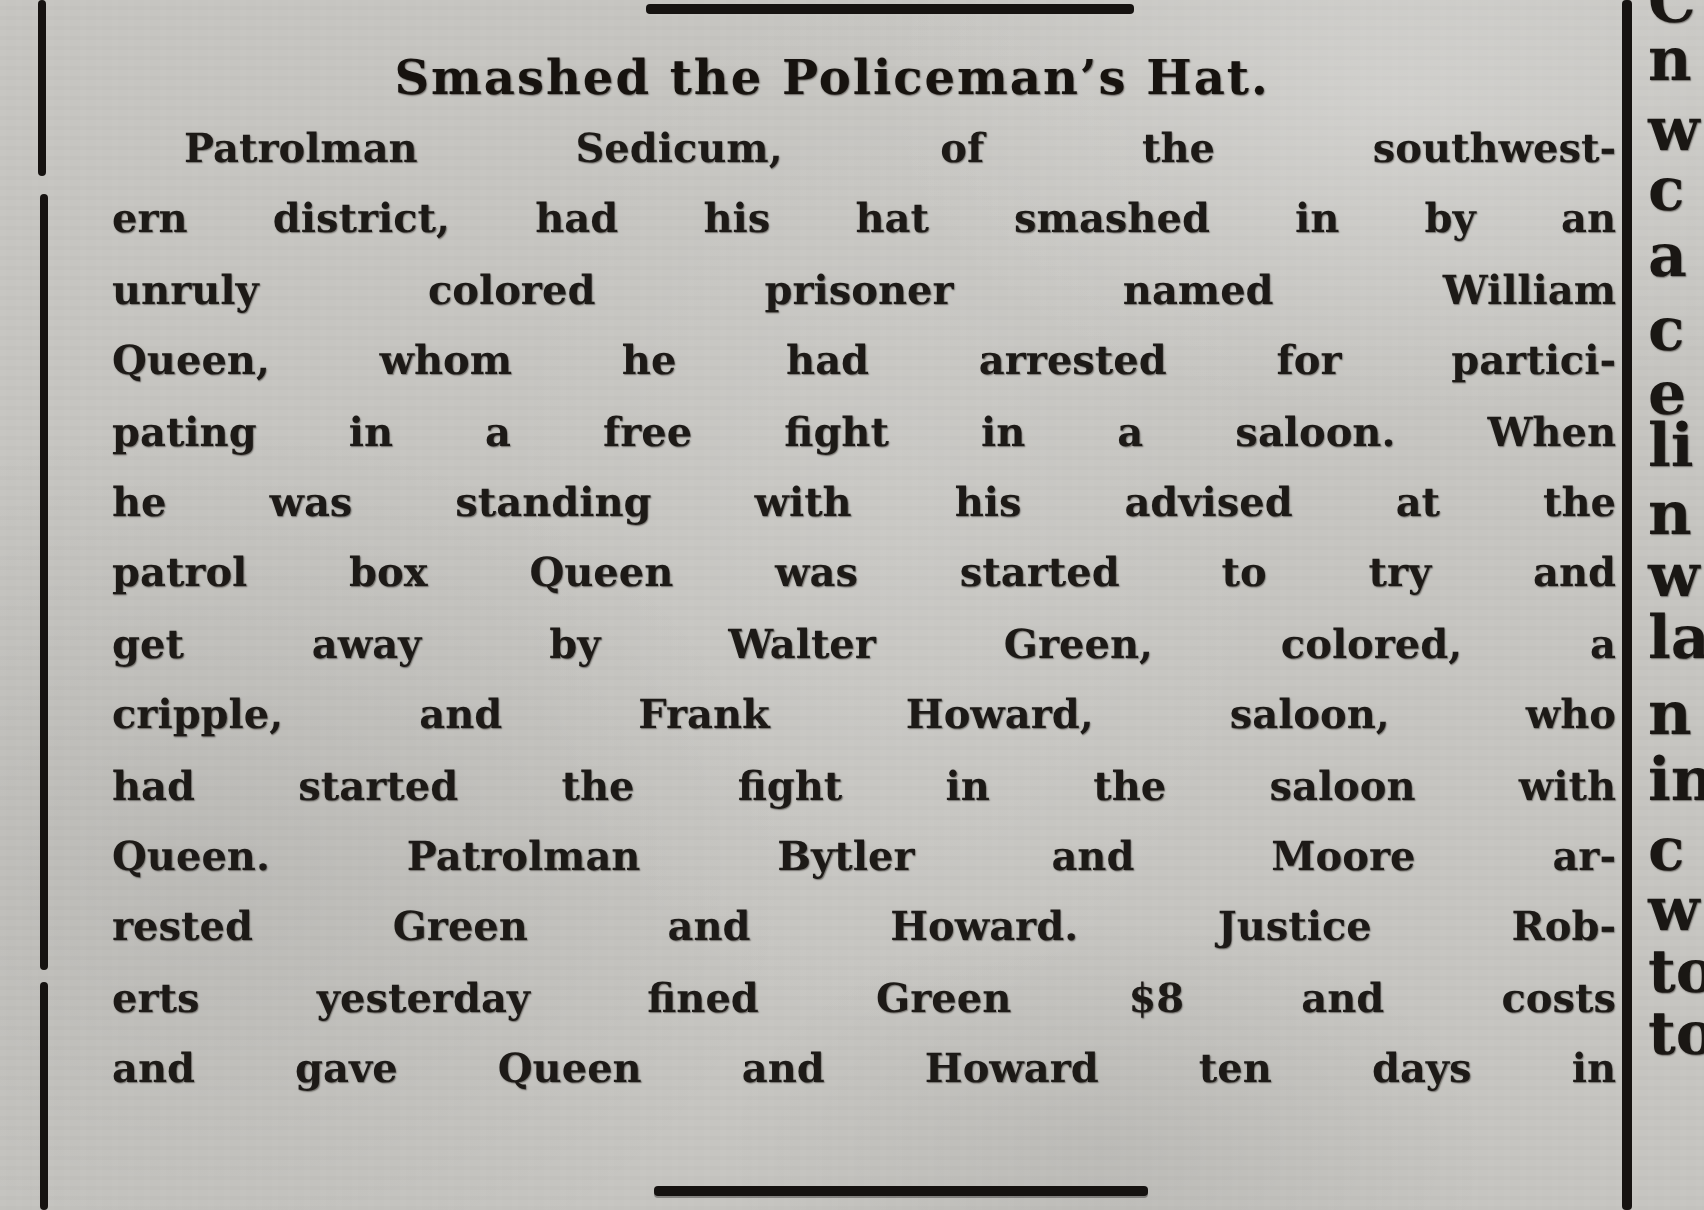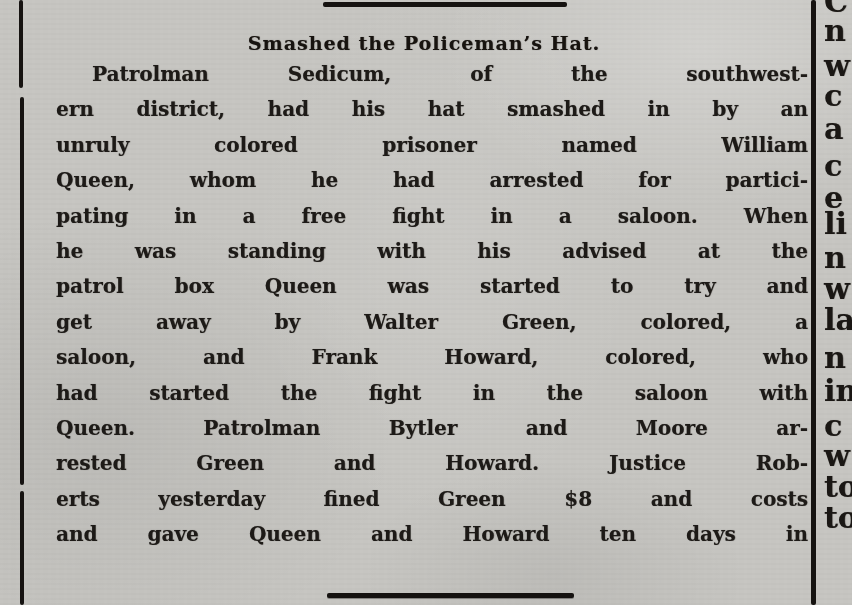--- a/index.html
+++ b/index.html
@@ -25,22 +25,22 @@
   .vrule.l3{left:20px;top:491px;height:114px;}
   .vrule.r1{left:811px;top:0;height:605px;width:5px;}
   
   .hrule{position:absolute;height:5px;background:#151210;border-radius:2px;}
   .hrule.top{left:283px;top:2px;width:244px;}
   .hrule.bottom{left:287px;top:593px;width:247px;box-shadow:0 1px 0 rgba(20,18,16,.35);}
   
   .main-col{position:absolute;left:40px;top:0;width:752px;height:605px;}
   .headline{
     position:absolute;top:24px;left:0;width:100%;
-    margin:8px;text-align:center;
-    font-size:19px;font-weight:700;letter-spacing:1px;
+    margin:0;text-align:center;
+    font-size:24px;font-weight:700;letter-spacing:1px;
     color:#17130f;
     text-shadow:0.4px 0.4px 0.8px rgba(23,19,15,.55);
   }
   .body-text{
     position:absolute;top:57px;left:16px;width:752px;
     font-size:20px;font-weight:700;line-height:35.4px;
     color:#1d1a17;
     text-shadow:0.4px 0.4px 0.7px rgba(25,21,18,.5);
   }
   .line{
@@ -76,21 +76,21 @@
     <h1 class="headline">Smashed the Policeman’s Hat.</h1>
     <div class="body-text">
       <div class="line indent">Patrolman Sedicum, of the southwest-</div>
       <div class="line">ern district, had his hat smashed in by an</div>
       <div class="line">unruly colored prisoner named William</div>
       <div class="line">Queen, whom he had arrested for partici-</div>
       <div class="line">pating in a free fight in a saloon. When</div>
       <div class="line">he was standing with his advised at the</div>
       <div class="line">patrol box Queen was started to try and</div>
       <div class="line">get away by Walter Green, colored, a</div>
-      <div class="line">saloon, and Frank Howard, colored, who</div>
+      <div class="line">cripple, and Frank Howard, saloon, who</div>
       <div class="line">had started the fight in the saloon with</div>
       <div class="line">Queen. Patrolman Bytler and Moore ar-</div>
       <div class="line">rested Green and Howard. Justice Rob-</div>
       <div class="line">erts yesterday fined Green $8 and costs</div>
       <div class="line">and gave Queen and Howard ten days in</div>
     </div>
     <div class="hrule bottom"></div>
   </div>
 
   <div class="next-col">

